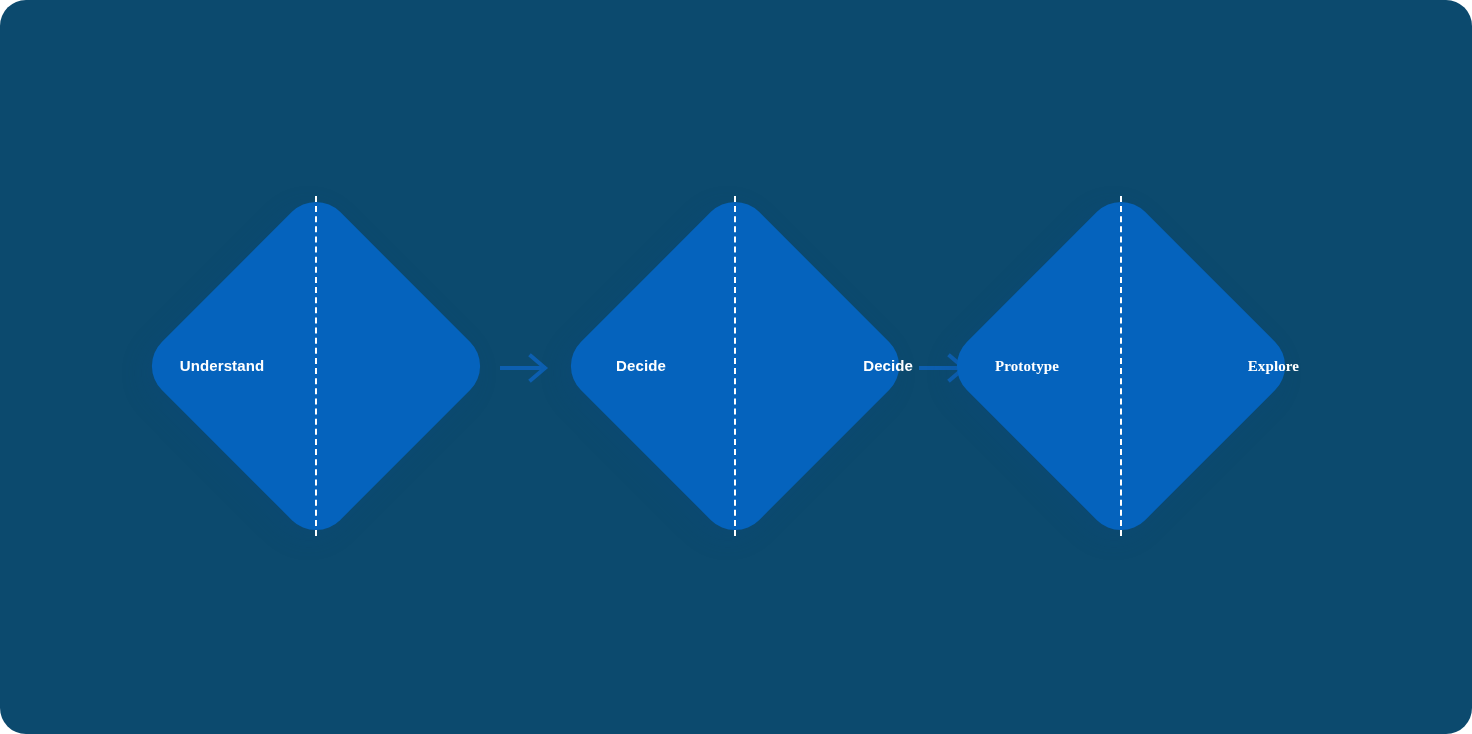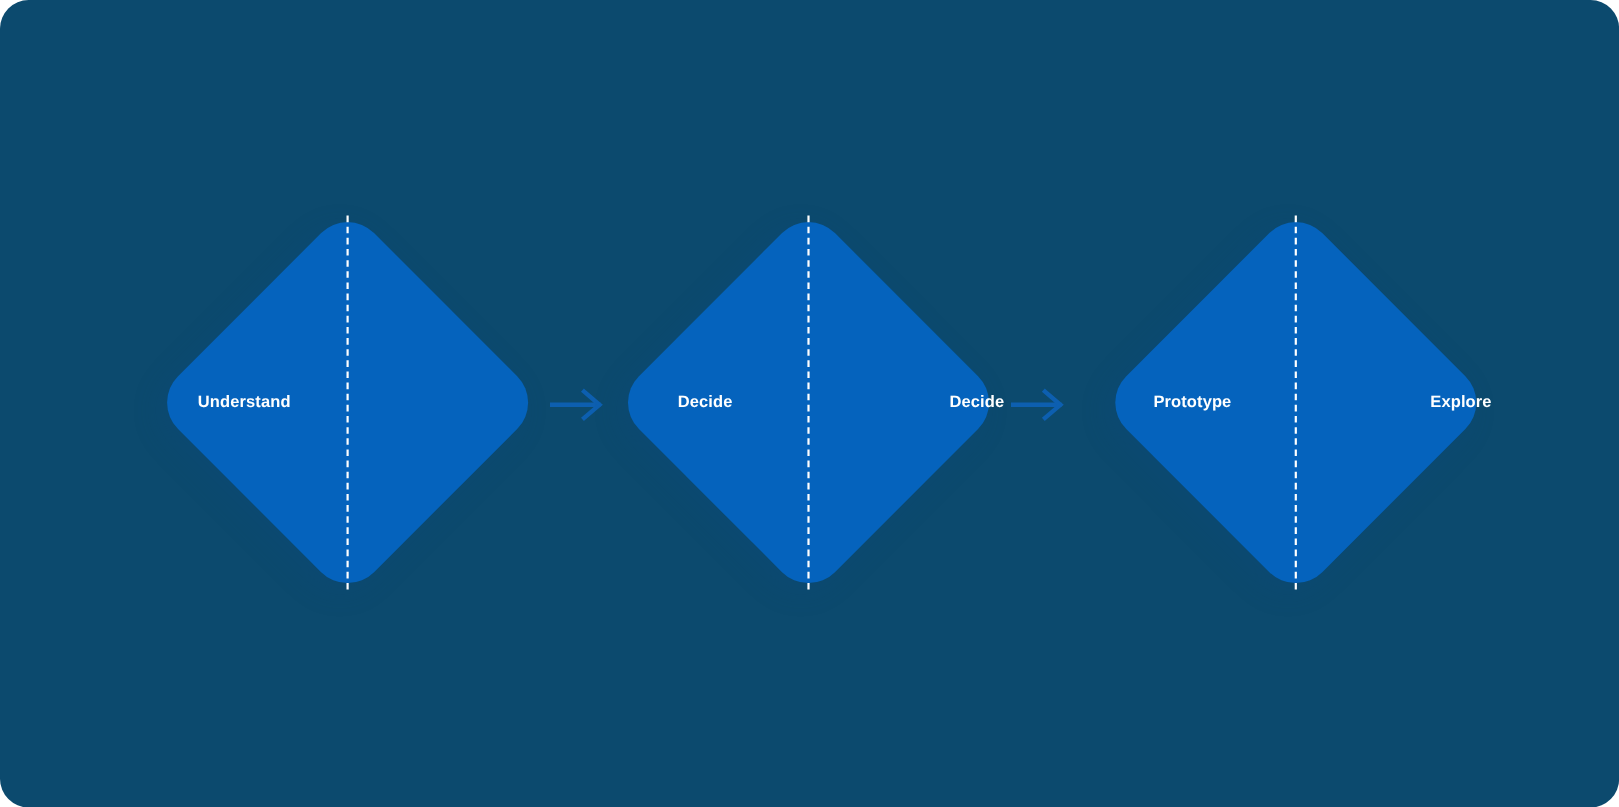--- a/index.html
+++ b/index.html
@@ -35,21 +35,21 @@
 
   
   .stage {
     position: absolute;
     top: 188px;
     width: 356px;
     height: 356px;
   }
   .stage-1 { left: 138px; }
   .stage-2 { left: 557px; }
-  .stage-3 { left: 1000px; }
+  .stage-3 { left: 943px; font-family: Liberation Serif, serif; }
 
   .diamond-shape {
     position: absolute;
     left: 50%;
     top: 50%;
     width: 252px;
     height: 252px;
     margin-left: -126px;
     margin-top: -126px;
     background: #0563bd;

